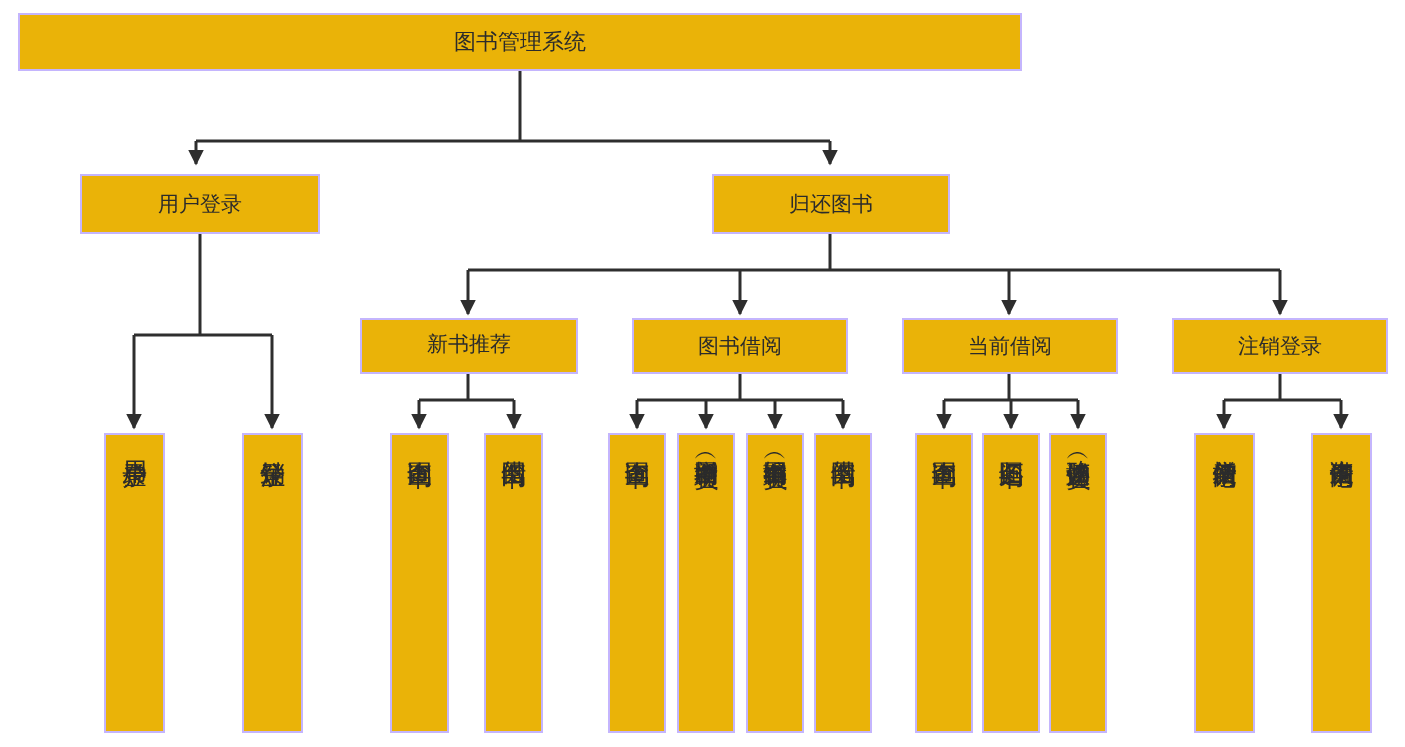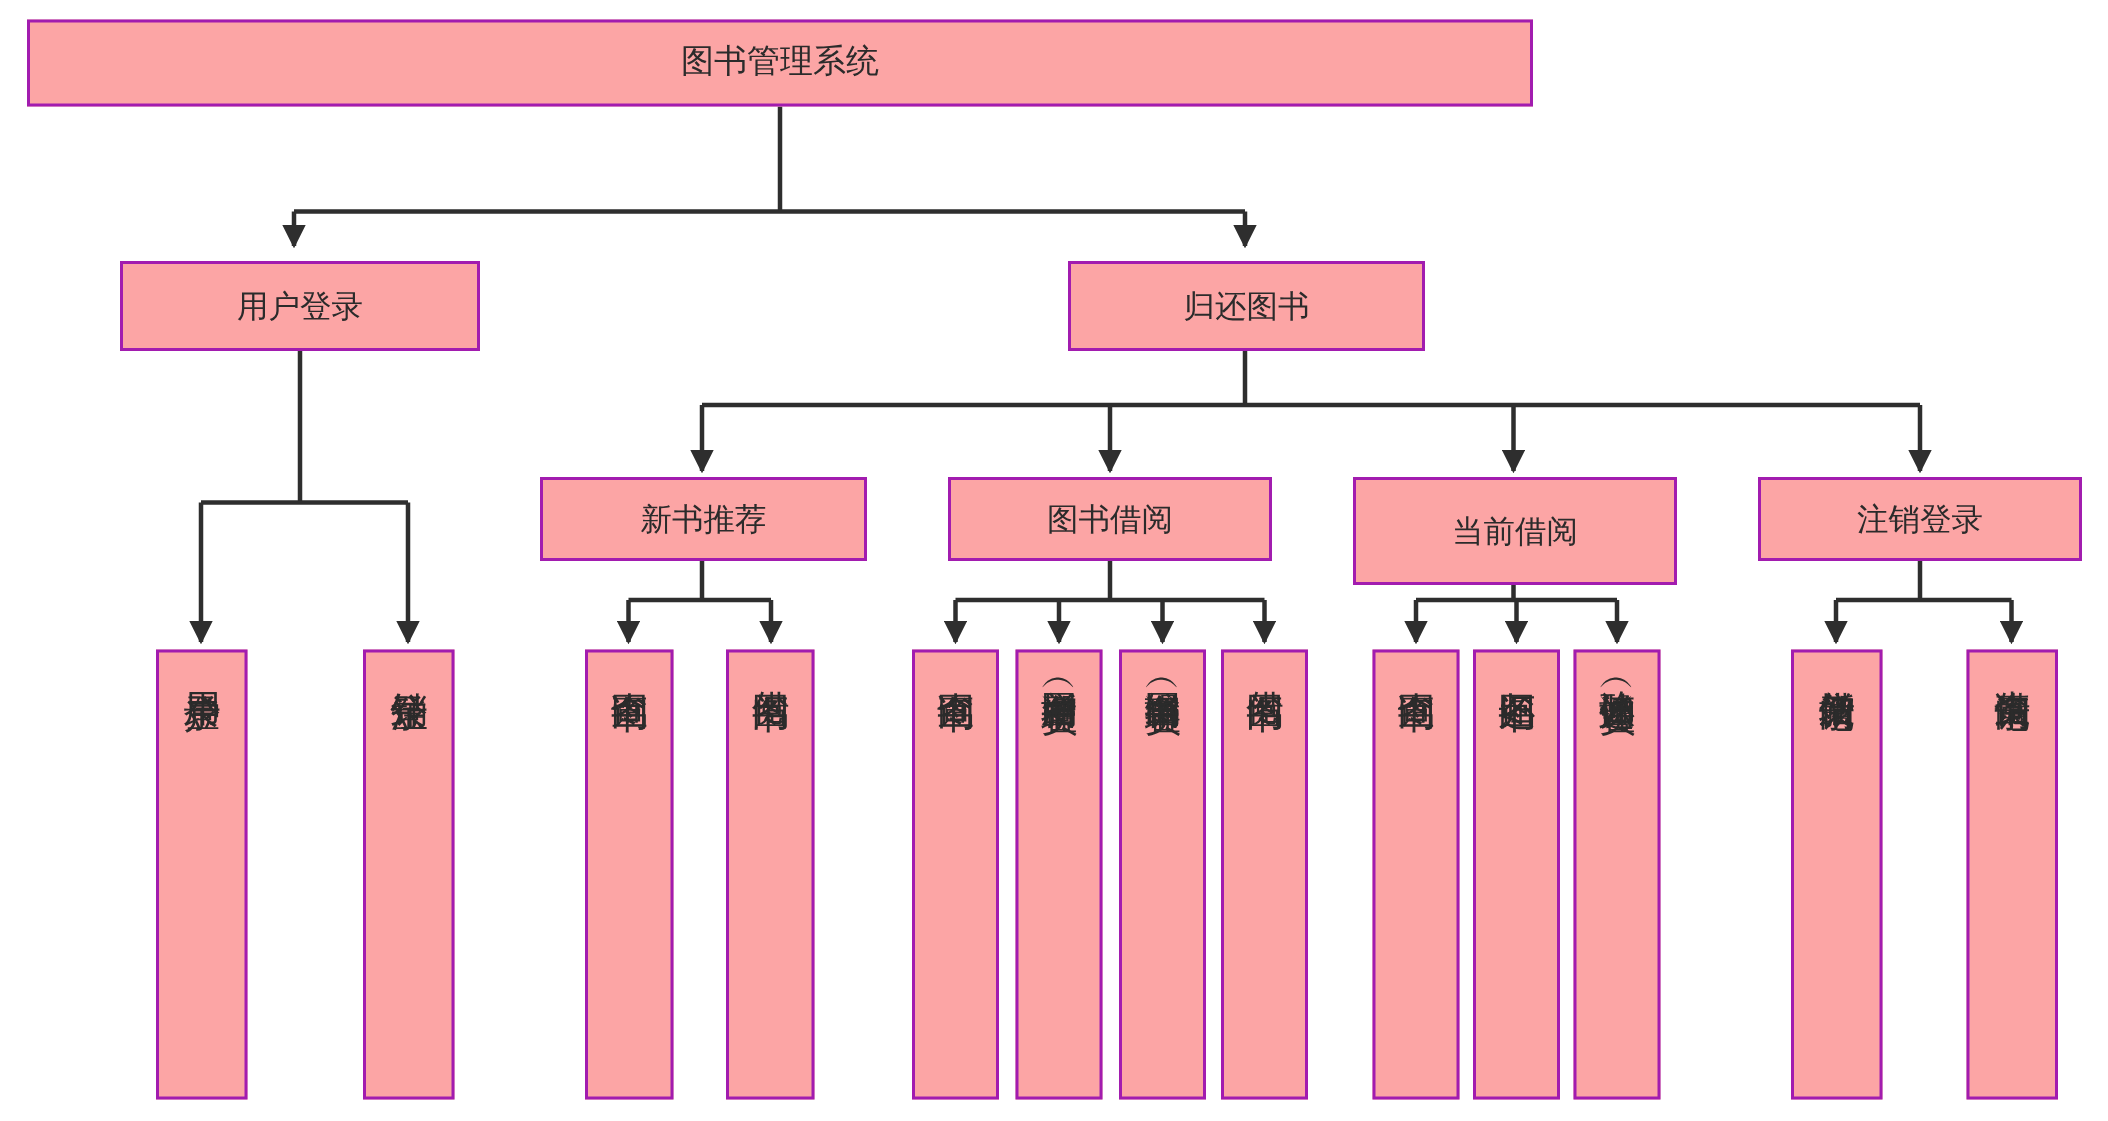--- a/index.html
+++ b/index.html
@@ -22,22 +22,22 @@
     position: absolute;
     left: 0;
     top: 0;
     width: 1405px;
     height: 747px;
     pointer-events: none;
   }
   .node {
     position: absolute;
     box-sizing: border-box;
-    background: #fca5a5;
-    border: 2px solid #a21caf;
+    background: #eab308;
+    border: 2px solid #c4b5fd;
     display: flex;
     align-items: center;
     justify-content: center;
     color: #2b2b2b;
   }
   .node .label {
     display: block;
     text-align: center;
     line-height: 1.18;
     white-space: nowrap;
@@ -131,27 +131,27 @@
     <span class="label">图书管理系统</span>
   </div>
 
   <div class="node horiz" style="left:80px; top:174px; width:240px; height:60px;">
     <span class="label">用户登录</span>
   </div>
   <div class="node horiz" style="left:712px; top:174px; width:238px; height:60px;">
     <span class="label">归还图书</span>
   </div>
 
-  <div class="node horiz" style="left:360px; top:318px; width:218px; height:56px;">
+  <div class="node horiz" style="left:360px; top:318px; width:218px; height:56px;font-family:Liberation Mono, monospace;">
     <span class="label">新书推荐</span>
   </div>
   <div class="node horiz" style="left:632px; top:318px; width:216px; height:56px;font-family:Liberation Serif, serif;">
     <span class="label">图书借阅</span>
   </div>
-  <div class="node horiz" style="left:902px; top:318px; width:216px; height:72px;">
+  <div class="node horiz" style="left:902px; top:318px; width:216px; height:56px;">
     <span class="label">当前借阅</span>
   </div>
   <div class="node horiz" style="left:1172px; top:318px; width:216px; height:56px;">
     <span class="label">注销登录</span>
   </div>
 
   <div class="node vert" style="left:104px; top:433px; width:61px; height:300px;">
     <span class="label">用户登录</span>
   </div>
   <div class="node vert" style="left:242px; top:433px; width:61px; height:300px;">

